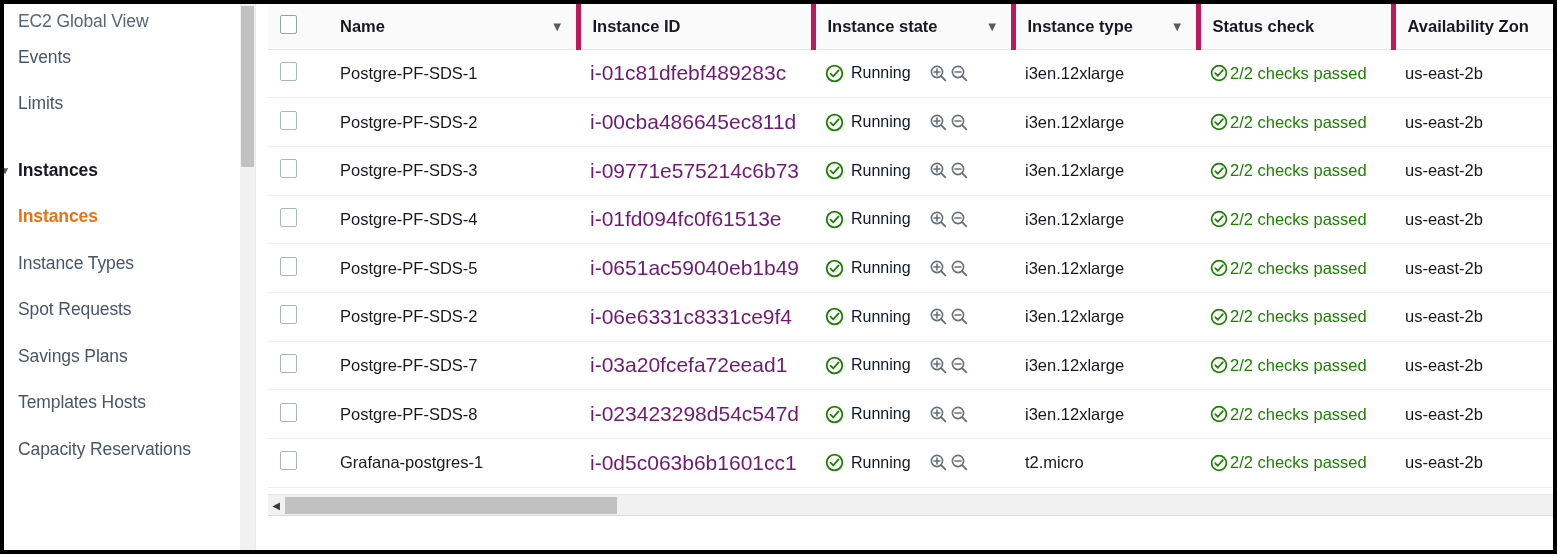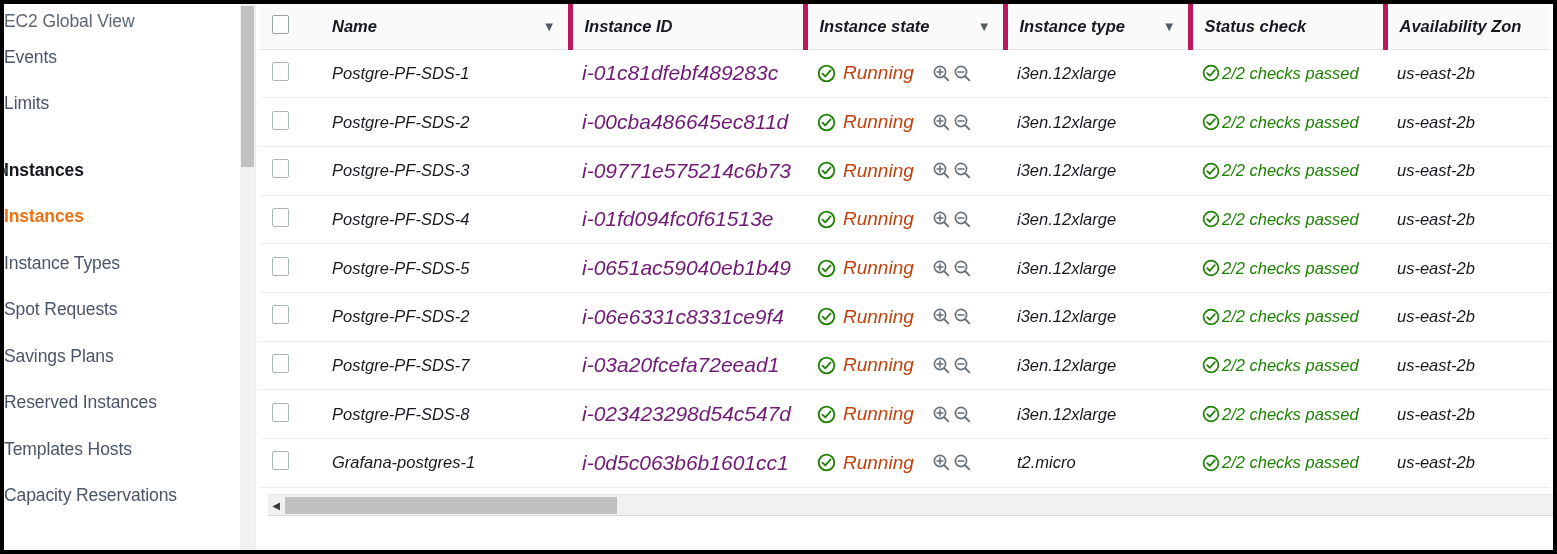--- a/index.html
+++ b/index.html
@@ -24,20 +24,21 @@
     width: 251px;
     height: 546px;
     background: #fff;
     flex: 0 0 251px;
     overflow: hidden;
   }
   .nav-item {
     height: 46.5px;
     display: flex;
     align-items: center;
+    padding-left: 14px;
     font-size: 17.5px;
     color: #4a5568;
     letter-spacing: -0.1px;
     white-space: nowrap;
   }
   .nav-item.clipped-top {
     height: 30px;
     align-items: flex-end;
     padding-bottom: 2px;
     color: #5a6674;
@@ -82,25 +83,24 @@
   #main {
     position: relative;
     flex: 1 1 auto;
     height: 546px;
     background: #fff;
     border-left: 1px solid #e9ebed;
     overflow: hidden;
   }
   #table-wrap {
     position: absolute;
-    left: 4px; top: 0px;
+    left: 12px; top: 0px;
     width: 1290px;
     height: 490px;
     overflow: hidden;
-    font-style: italic;
   }
   table.grid {
     border-collapse: collapse;
     table-layout: fixed;
     width: 1290px;
     font-size: 16.5px;
     color: #16191f;
   }
   table.grid col.c-check { width: 60px; }
   table.grid col.c-name  { width: 250px; }
@@ -145,21 +145,21 @@
   }
   .chk.header-chk { border-color: #98a2a4; }
 
   a.iid {
     color: #701a75;
     text-decoration: none;
     font-size: 21px;
   }
 
   .state-cell { display: flex; align-items: center; gap: 7px; }
-  .state-txt { color: #c2410c; font-size: 19px; }
+  .state-txt { color: #0f172a; font-size: 16px; }
   .mag-group { display: flex; align-items: center; gap: 2px; margin-left: 11px; }
 
   .check-cell { display: flex; align-items: center; gap: 2px; }
   .check-txt { color: #1d8102; font-size: 16.5px; }
 
   svg.ico { display: block; }
 
   
   #hscroll {
     position: absolute;
@@ -214,23 +214,20 @@
           <span>Instances</span>
         </div>
         <div class="nav-item">
           <span>Instance Types</span>
         </div>
         <div class="nav-item">
           <span>Spot Requests</span>
         </div>
         <div class="nav-item">
           <span>Savings Plans</span>
-        </div>
-        <div class="nav-item">
-          <span>Reserved Instances</span>
         </div>
         <div class="nav-item">
           <span>Templates Hosts</span>
         </div>
         <div class="nav-item">
           <span>Capacity Reservations</span>
         </div>
       </div>
 
     <div id="vscroll-track">

